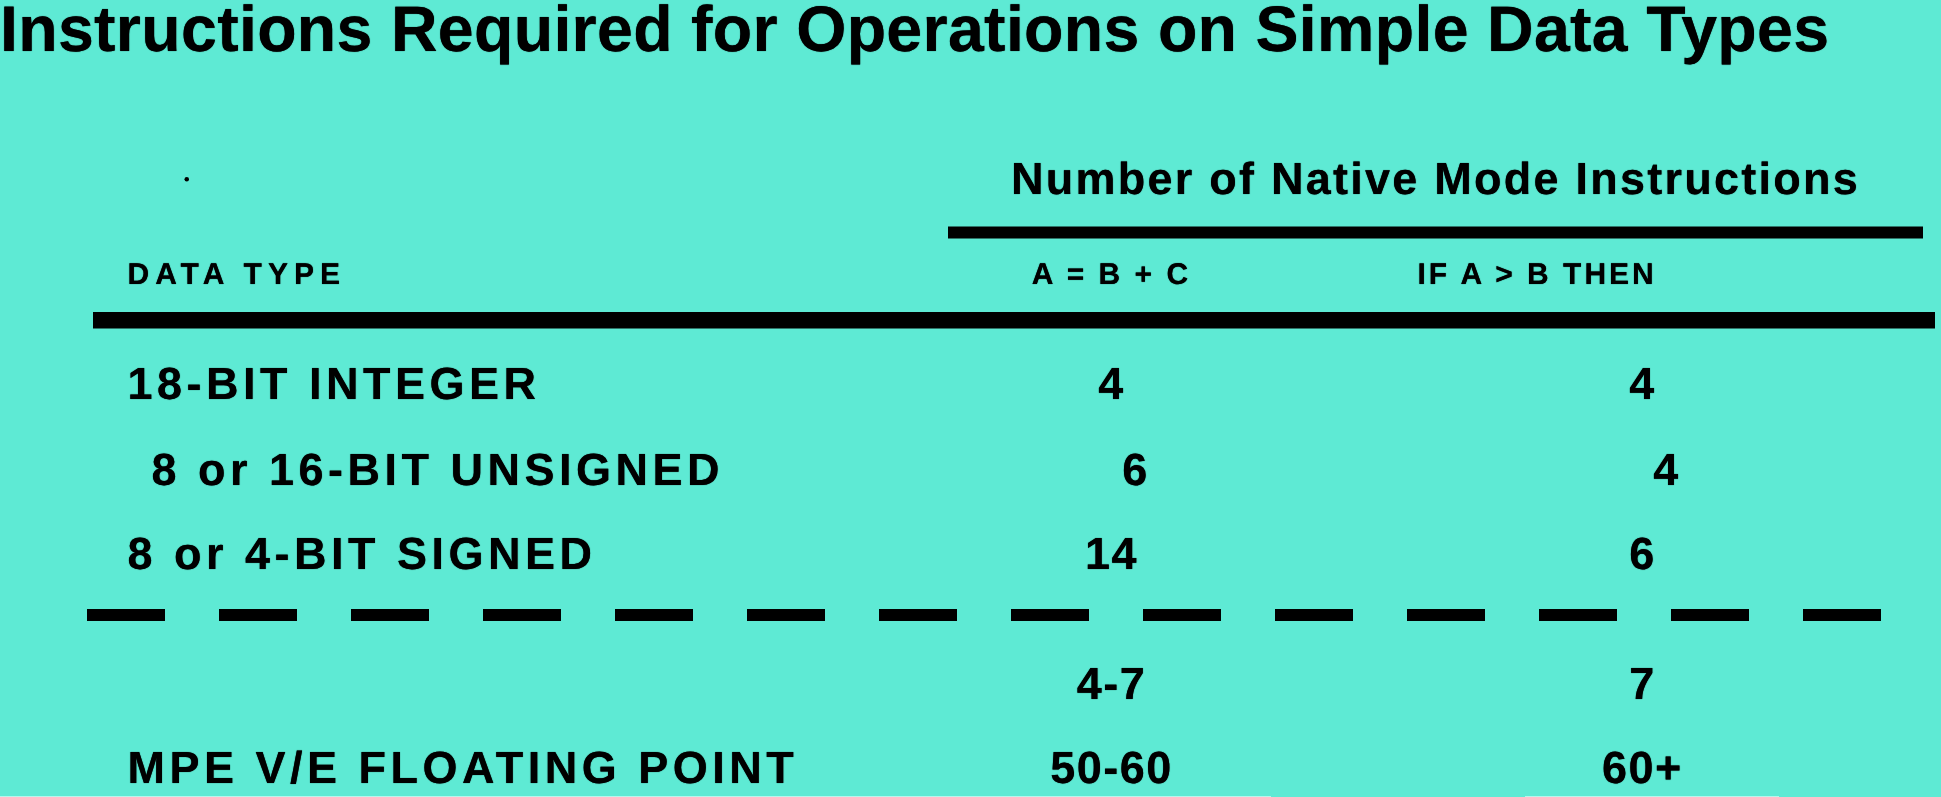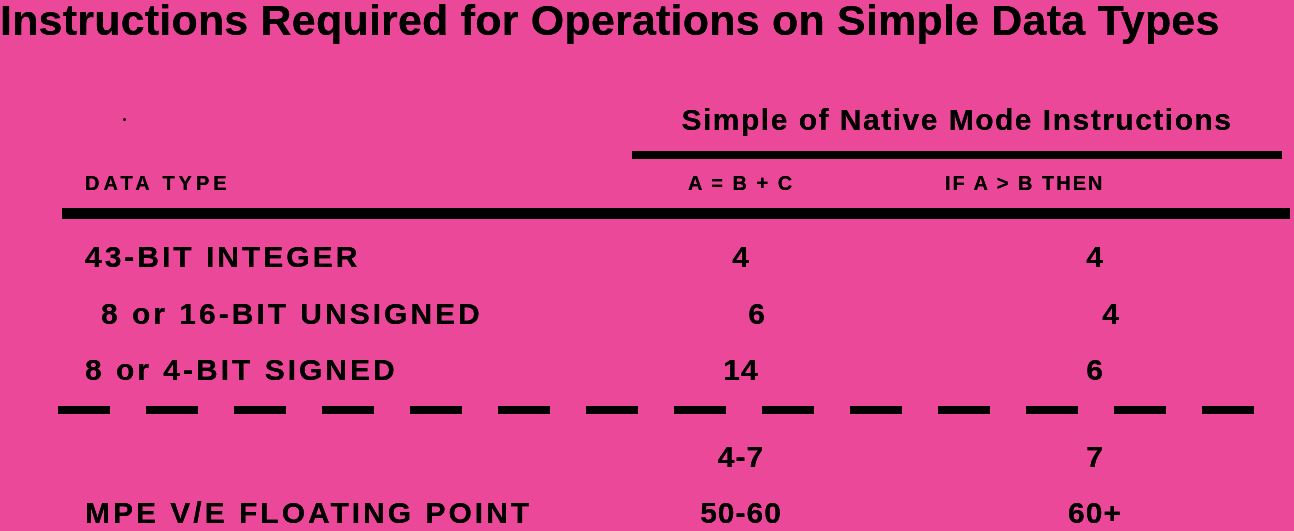--- a/index.html
+++ b/index.html
@@ -1,20 +1,20 @@
 <!DOCTYPE html>
 <html><head>
 <meta charset="utf-8">
 <style>
   html, body { margin: 0; padding: 0; background: #ffffff; }
   .sheet {
     position: relative;
     width: 1294px;
     height: 531px;
-    background: #ec4899;
+    background: #5eead4;
     overflow: hidden;
     font-family: "Liberation Sans", sans-serif;
     font-weight: 700;
     color: #000000;
     text-shadow: 0 0 0.6px #000;
   }
   .title {
     position: absolute;
     top: -4px;
     left: 0;
@@ -112,31 +112,31 @@
 </style>
 </head>
 <body>
 
 <div class="sheet">
 
   <h1 class="title">Instructions Required for Operations on Simple Data Types</h1>
 
   <div class="speck"></div>
 
-  <div class="span-label">Simple of Native Mode Instructions</div>
+  <div class="span-label">Number of Native Mode Instructions</div>
   <div class="span-underline"></div>
 
   <div class="hdr hdr-datatype">DATA TYPE</div>
   <div class="hdr hdr-add">A = B + C</div>
   <div class="hdr hdr-if">IF A &gt; B THEN</div>
 
   <div class="thick-rule"></div>
 
   <div class="row row1">
-    <span class="lbl">43-BIT INTEGER</span>
+    <span class="lbl">18-BIT INTEGER</span>
     <span class="v1">4</span>
     <span class="v2">4</span>
   </div>
 
   <div class="row row2">
     <span class="lbl">8 or 16-BIT UNSIGNED</span>
     <span class="v1">6</span>
     <span class="v2">4</span>
   </div>
 

